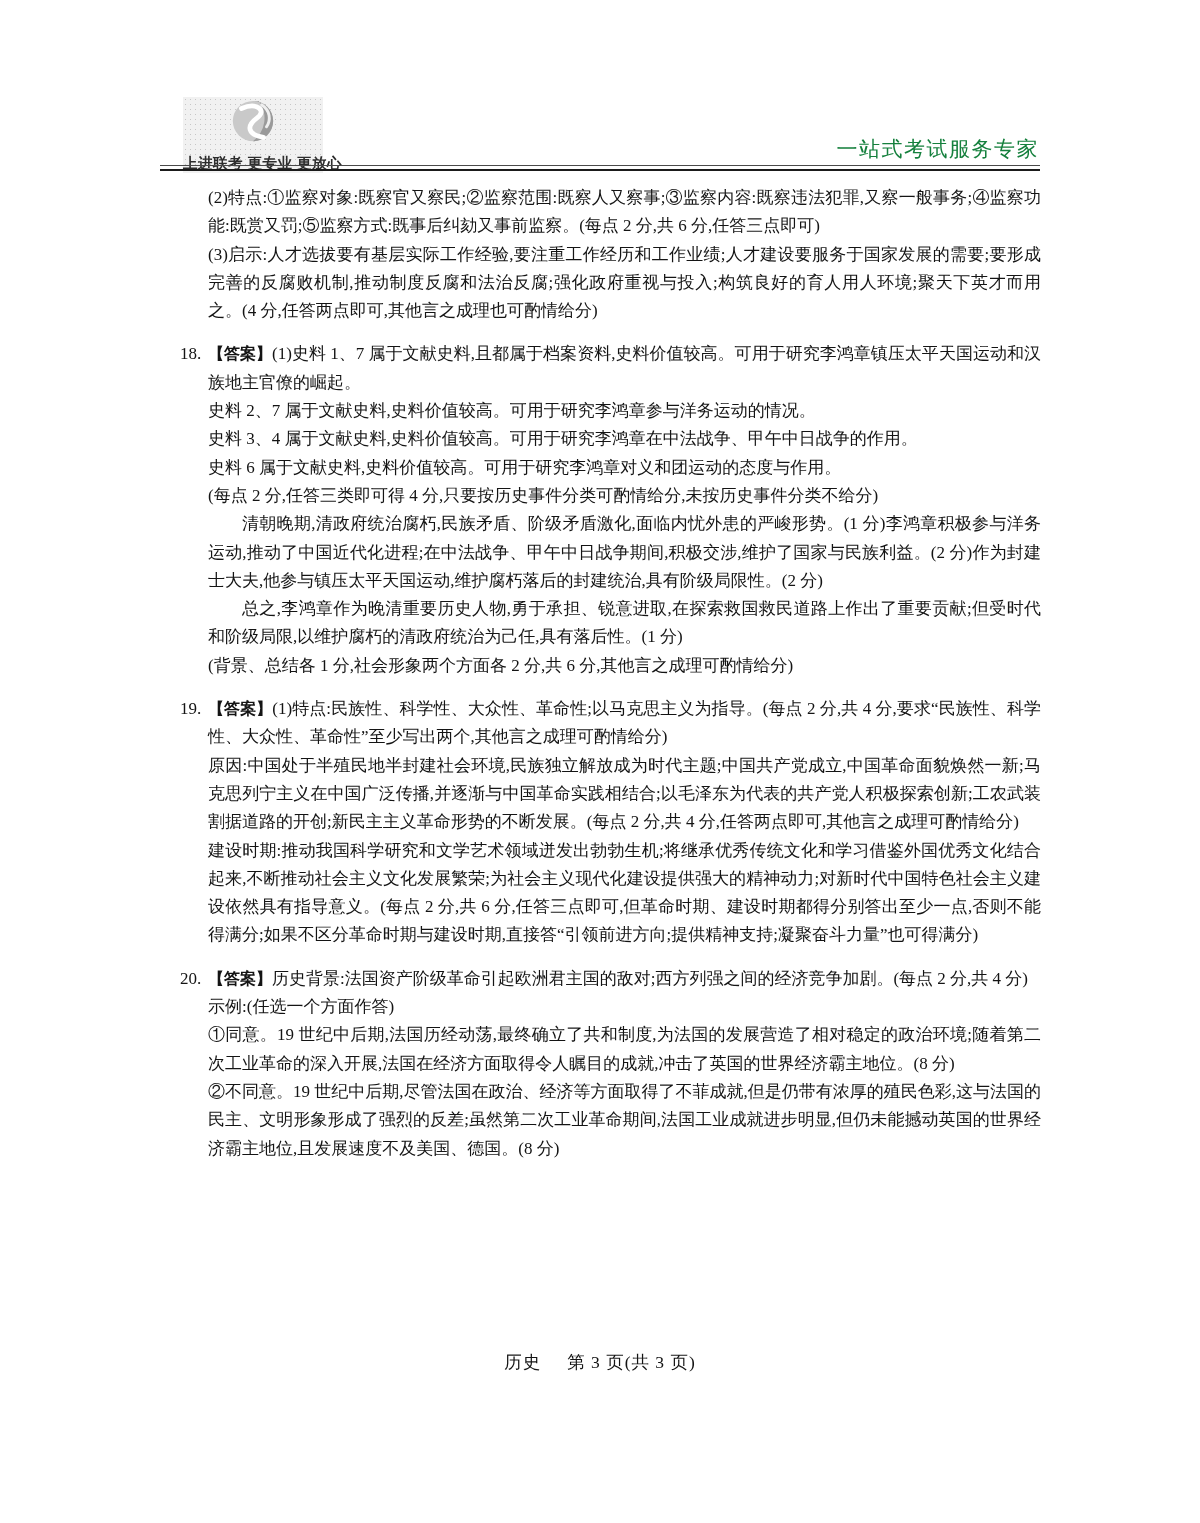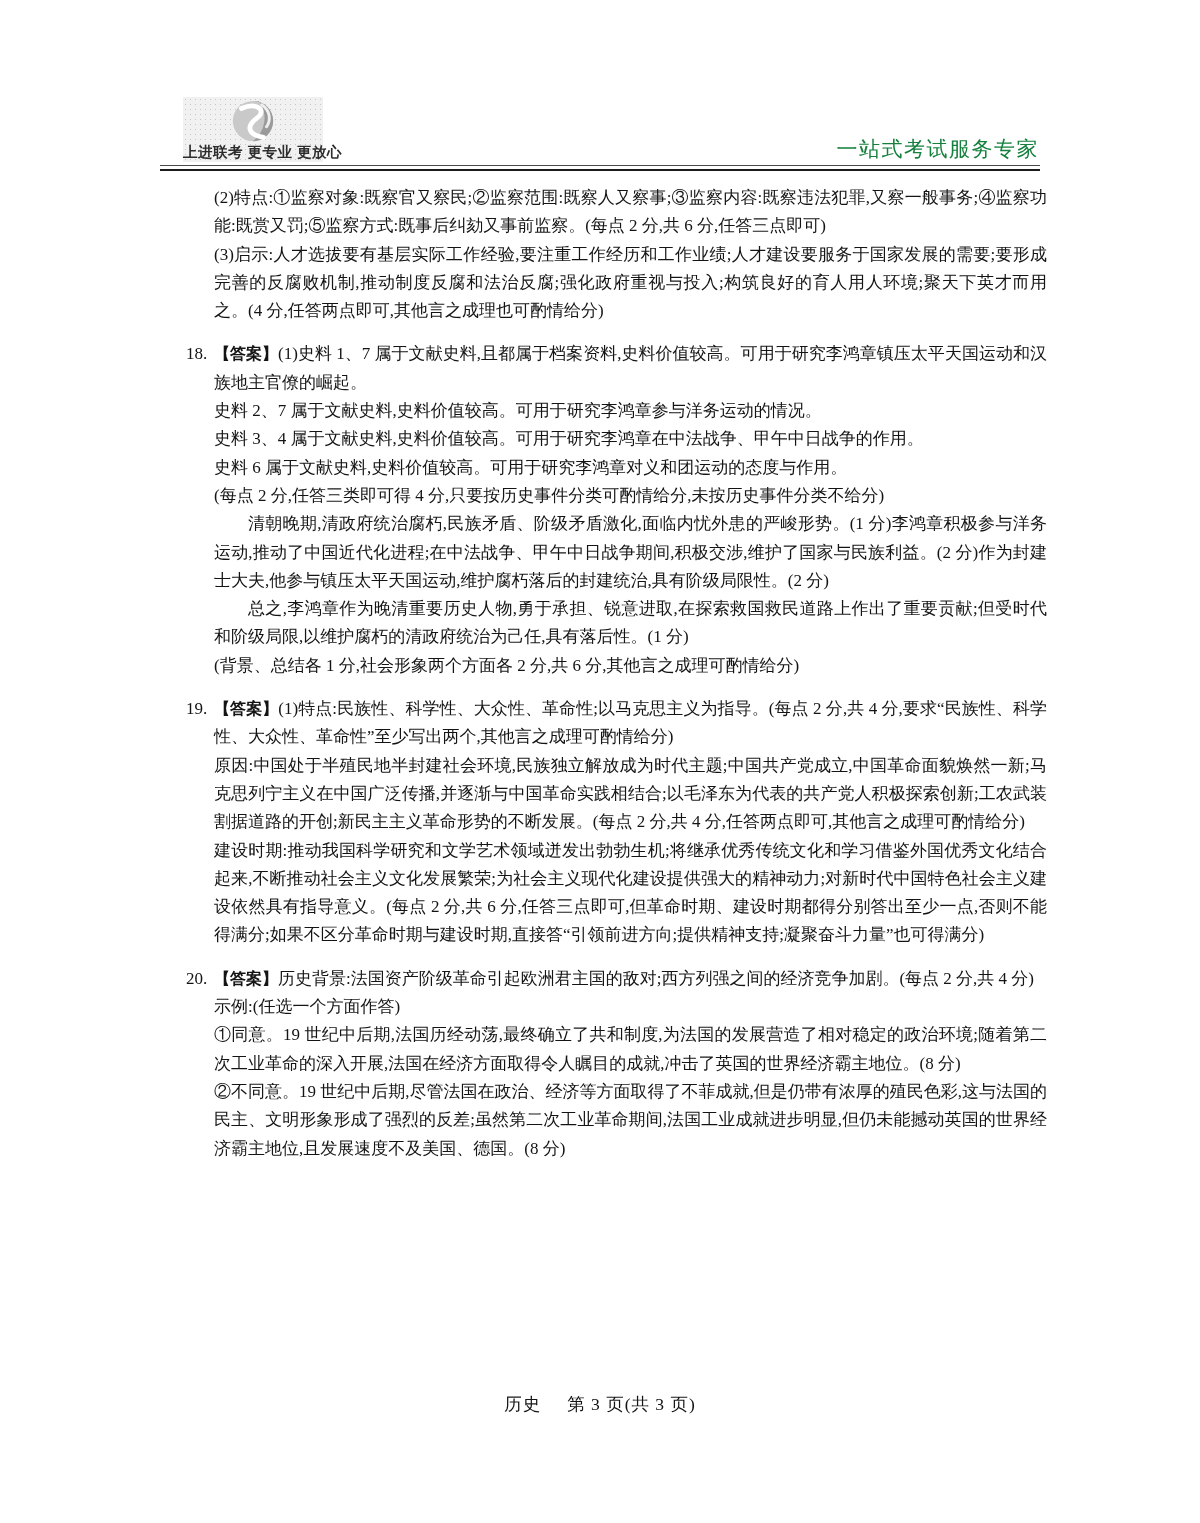--- a/index.html
+++ b/index.html
@@ -1,45 +1,45 @@
 <!DOCTYPE html>
 <html><head>
 <meta charset="utf-8">
 <style>
   html,body{margin:0;padding:0;background:#e8e8e8;}
   .page{position:relative;width:1200px;height:1523px;background:#ffffff;margin:0 auto;
         font-family:"Liberation Serif","DejaVu Serif",serif;color:#141414;overflow:hidden;}
 
   
-  .logo-box{position:absolute;left:183px;top:97px;width:140px;height:65px;
+  .logo-box{position:absolute;left:183px;top:97px;width:140px;height:76px;
             background-color:#f1f1f1;
             background-image:radial-gradient(#c6c6c6 0.8px, rgba(0,0,0,0) 0.9px);
             background-size:5px 5px;}
   .logo-emblem{position:absolute;left:50%;top:1px;transform:translateX(-50%);line-height:0;}
   .logo-tagline{position:absolute;left:0;bottom:0;width:100%;text-align:center;white-space:nowrap;
             font-family:"Liberation Sans","DejaVu Sans",sans-serif;font-weight:bold;
             font-size:14.5px;color:#2d2d2d;letter-spacing:0.5px;}
   .slogan{position:absolute;top:135px;right:161px;font-size:21px;letter-spacing:1.5px;color:#15803d;}
   .header-rule{position:absolute;left:160px;right:160px;top:165px;height:3px;
             border-top:1.5px solid #4a4a4a;border-bottom:2px solid #1b1b1b;}
 
   
-  .doc-body{position:absolute;left:214px;top:184px;width:833px;
+  .doc-body{position:absolute;left:208px;top:184px;width:833px;
             font-size:17px;line-height:28.3px;text-align:justify;}
   .item{position:relative;margin:0;}
   .item + .item{margin-top:15px;}
   .num{position:absolute;left:-28px;top:0;}
   .para{margin:0;text-align:justify;}
   .para.indent{text-indent:2em;}
   .ans-label{font-weight:bold;font-family:"Liberation Sans","DejaVu Sans",sans-serif;
              font-size:16px;letter-spacing:0;}
 
   
   .footer{position:absolute;left:160px;right:160px;top:1350px;text-align:center;
-          font-size:17.5px;letter-spacing:1px;margin-top:42px;}
+          font-size:17.5px;letter-spacing:1px;}
   .footer .gap{display:inline-block;width:26px;}
 </style>
 </head>
 <body>
 
 <div class="page">
 
   <div class="logo-box">
     <span class="logo-emblem">
       <svg width="50" height="48" viewBox="0 0 50 50">

